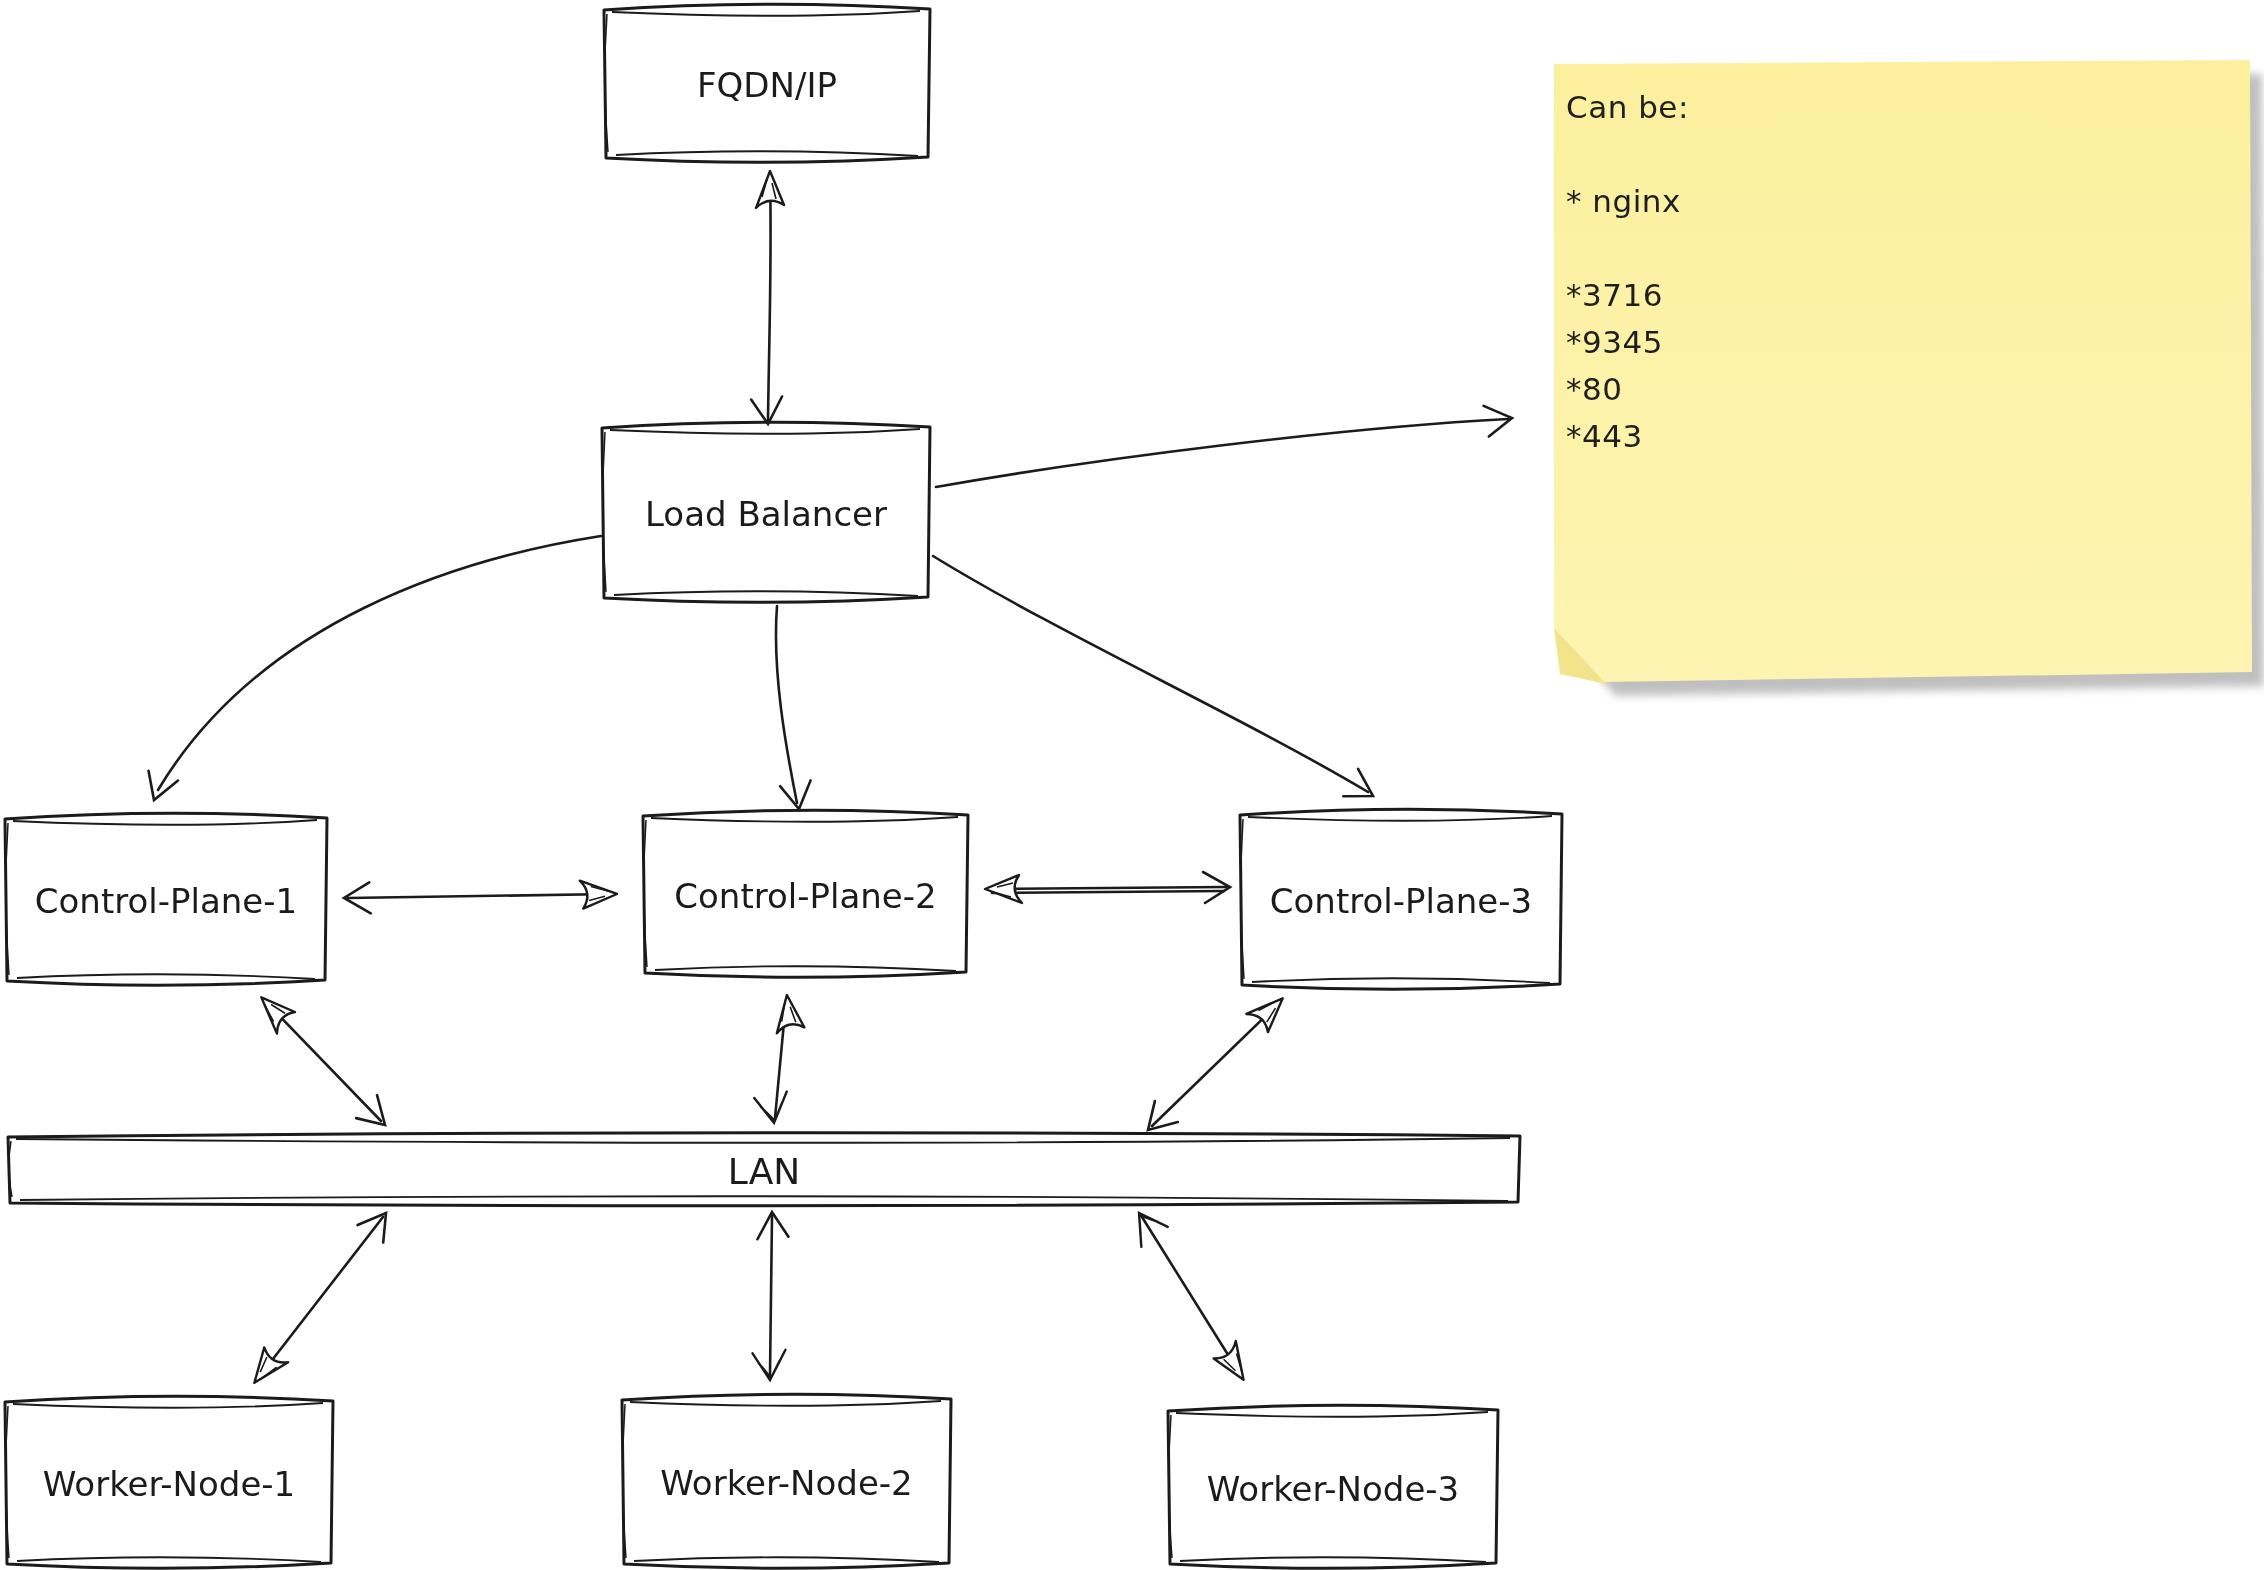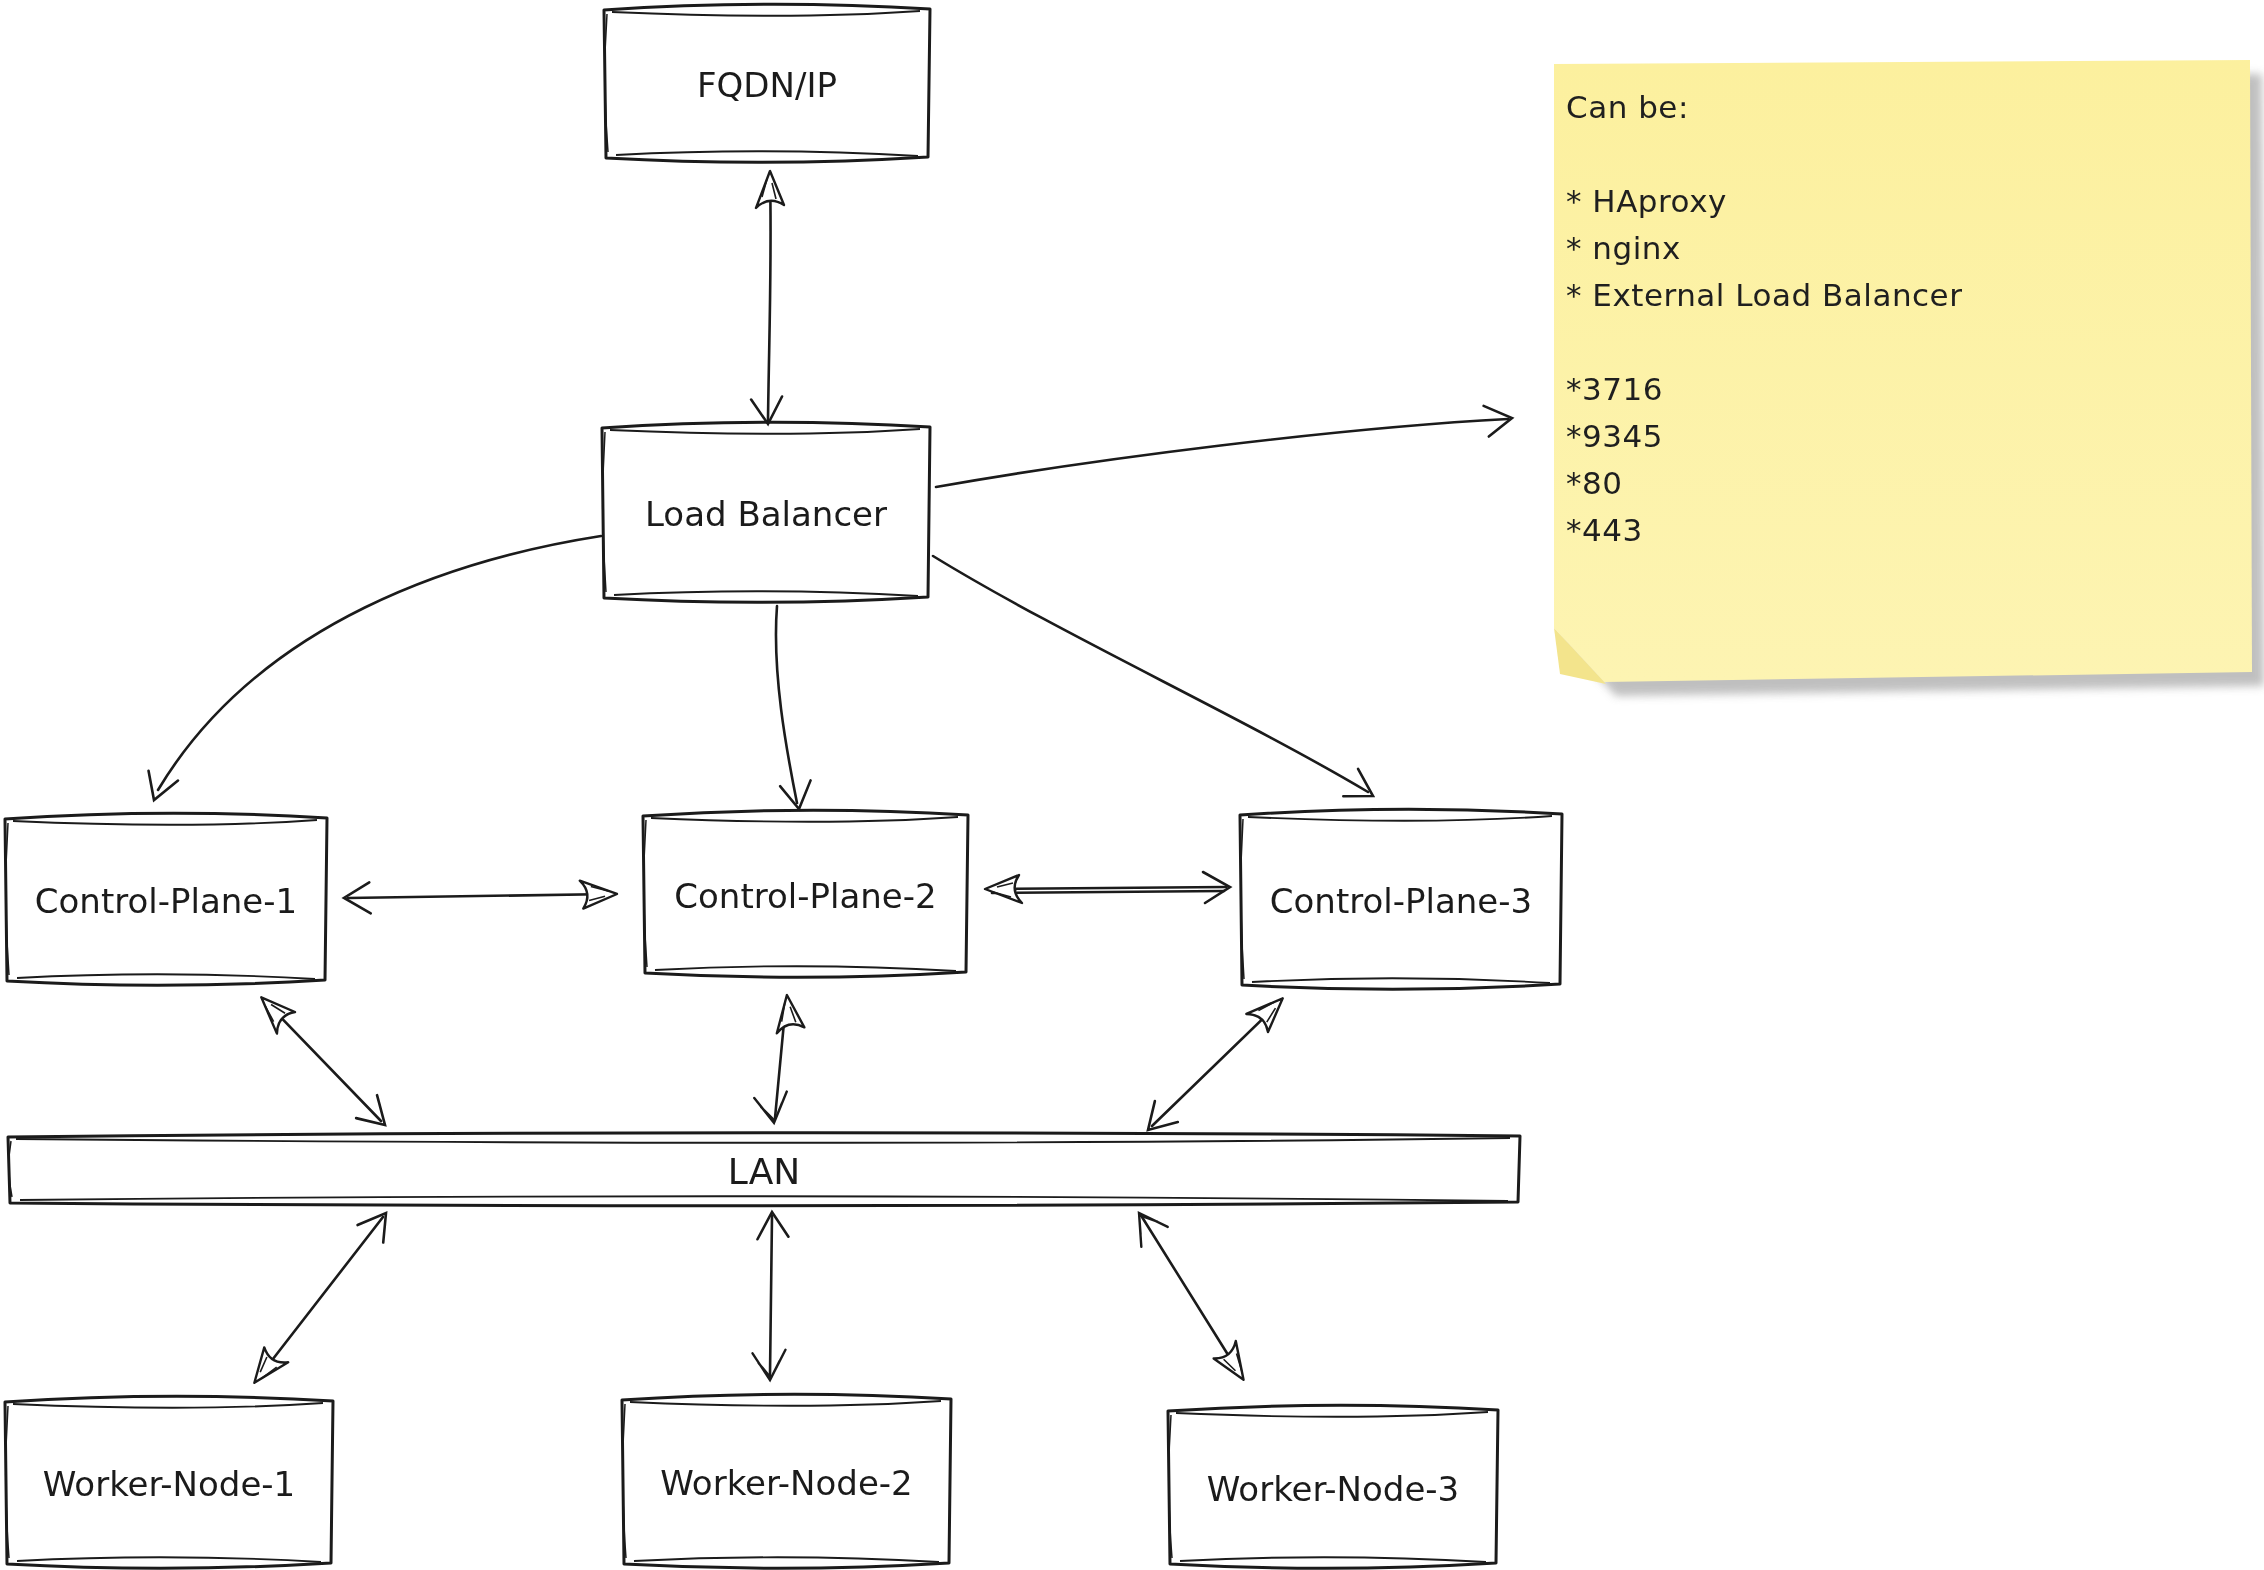--- a/index.html
+++ b/index.html
@@ -174,22 +174,20 @@
           <path d="M-30,-16 L0,0 L-27,17 M-19,-10 L-2,-1 L-17,11" fill="none" stroke="#1b1b1b" stroke-width="2.4" stroke-linecap="round" transform="translate(1139,1213) rotate(-122)"></path>
           <path d="M1,0 L-36,-14 Q-23,-1 -33,14 Z" fill="#ffffff" stroke="#1b1b1b" stroke-width="2.4" stroke-linejoin="round" transform="translate(1243,1379) rotate(58)"></path>
           <path d="M-7,-3 L-25,-8 M-11,2 L-27,6" fill="none" stroke="#1b1b1b" stroke-width="1.6" transform="translate(1243,1379) rotate(58)"></path>
         </g>
       </g>
   </svg>
 
   <div id="note-text">
       <div class="note-line">Can be:</div>
       <div class="note-line"></div>
-      <div class="note-line">* HAproxy</div>
       <div class="note-line">* nginx</div>
-      <div class="note-line">* External Load Balancer</div>
       <div class="note-line"></div>
       <div class="note-line">*3716</div>
       <div class="note-line">*9345</div>
       <div class="note-line">*80</div>
       <div class="note-line">*443</div>
     </div>
 </div>
 
 </body></html>

